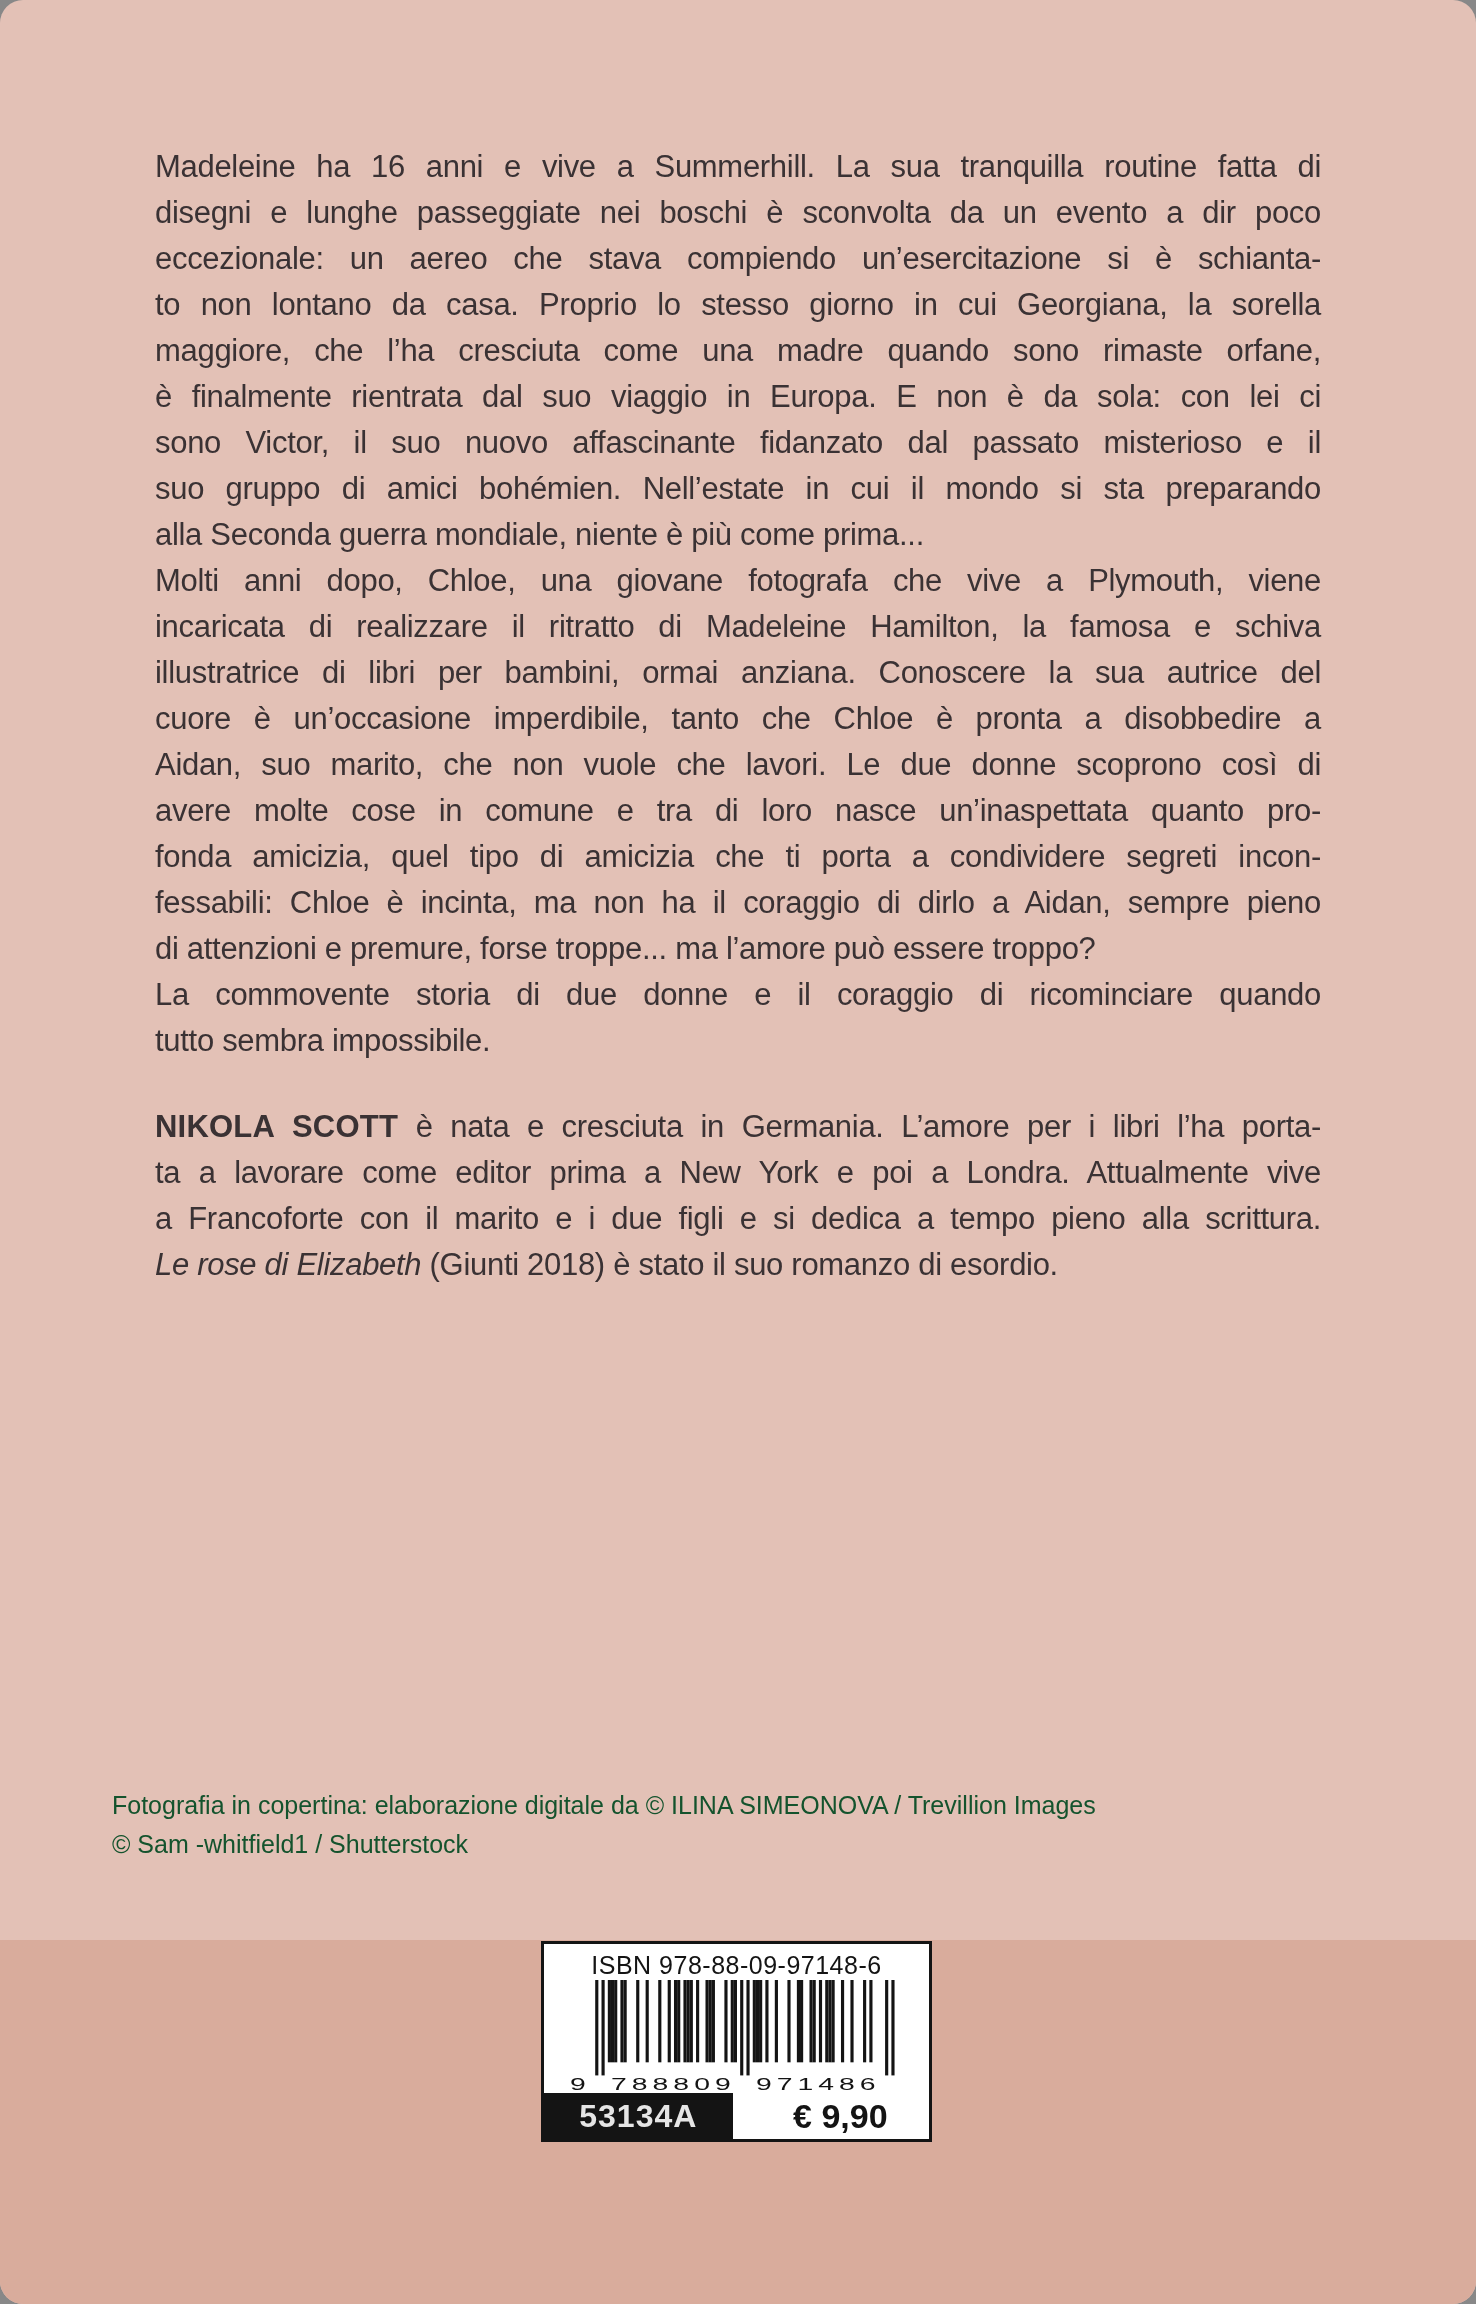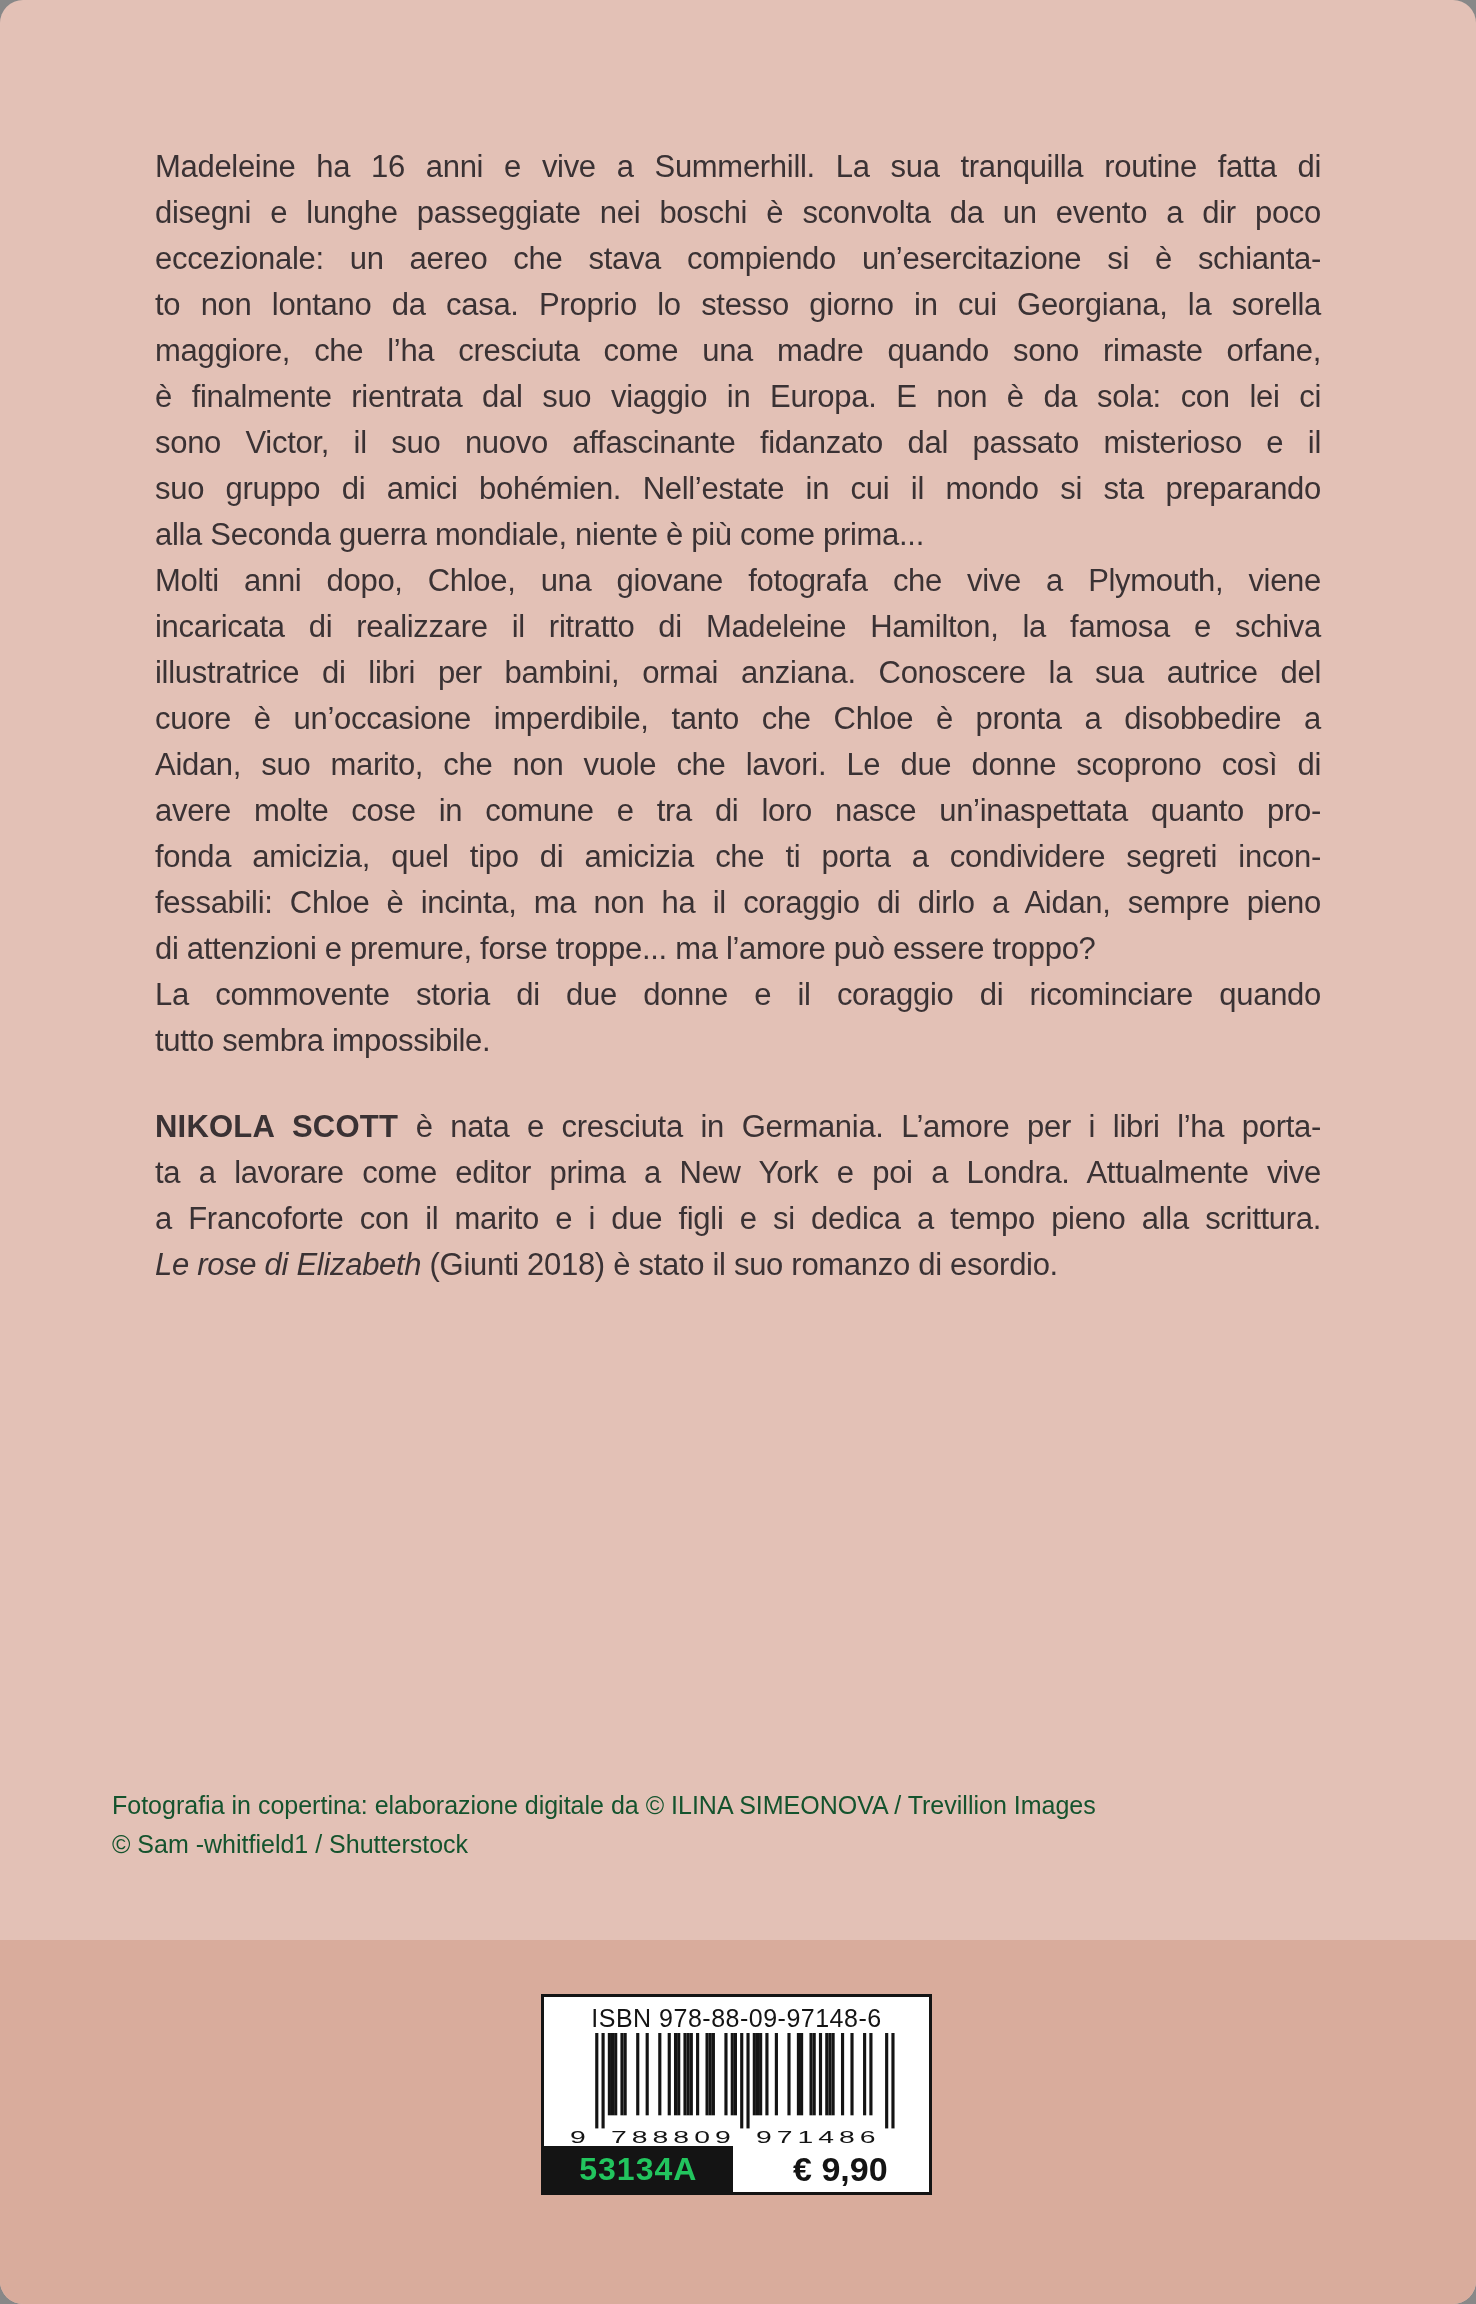--- a/index.html
+++ b/index.html
@@ -36,42 +36,42 @@
     position:absolute;left:112px;top:1786px;width:1260px;
     color:#14532d;
   }
   #credits .line{
     font-size:25px;line-height:39px;height:39px;
     letter-spacing:0px;
     text-align:left;text-align-last:left;
   }
   
   .isbn-box{
-    position:absolute;left:541px;top:1994px;width:391px;height:201px;
+    position:absolute;left:541px;top:1941px;width:391px;height:201px;
     background:#ffffff;
     border:3px solid #141414;
     box-sizing:border-box;
   }
   .isbn-label{
     margin-top:8px;
     text-align:center;
     font-size:25px;line-height:26px;
     letter-spacing:0.5px;
     color:#141414;
   }
   .barcode-svg{
     display:block;margin:2px auto 0 auto;
   }
   .price-row{
     position:absolute;left:0;bottom:0;width:100%;height:46px;
     display:flex;
   }
   .code-cell{
     flex:0 0 49%;
-    background:#141414;color:#22c55e;
+    background:#141414;color:#e5e5e5;
     display:flex;align-items:center;justify-content:center;
     font-weight:bold;font-size:32px;letter-spacing:1px;
   }
   .price-cell{
     flex:1;
     background:#ffffff;color:#141414;
     display:flex;align-items:center;justify-content:center;
     font-weight:bold;font-size:34px;margin-left:19px;
   }
 </style>

